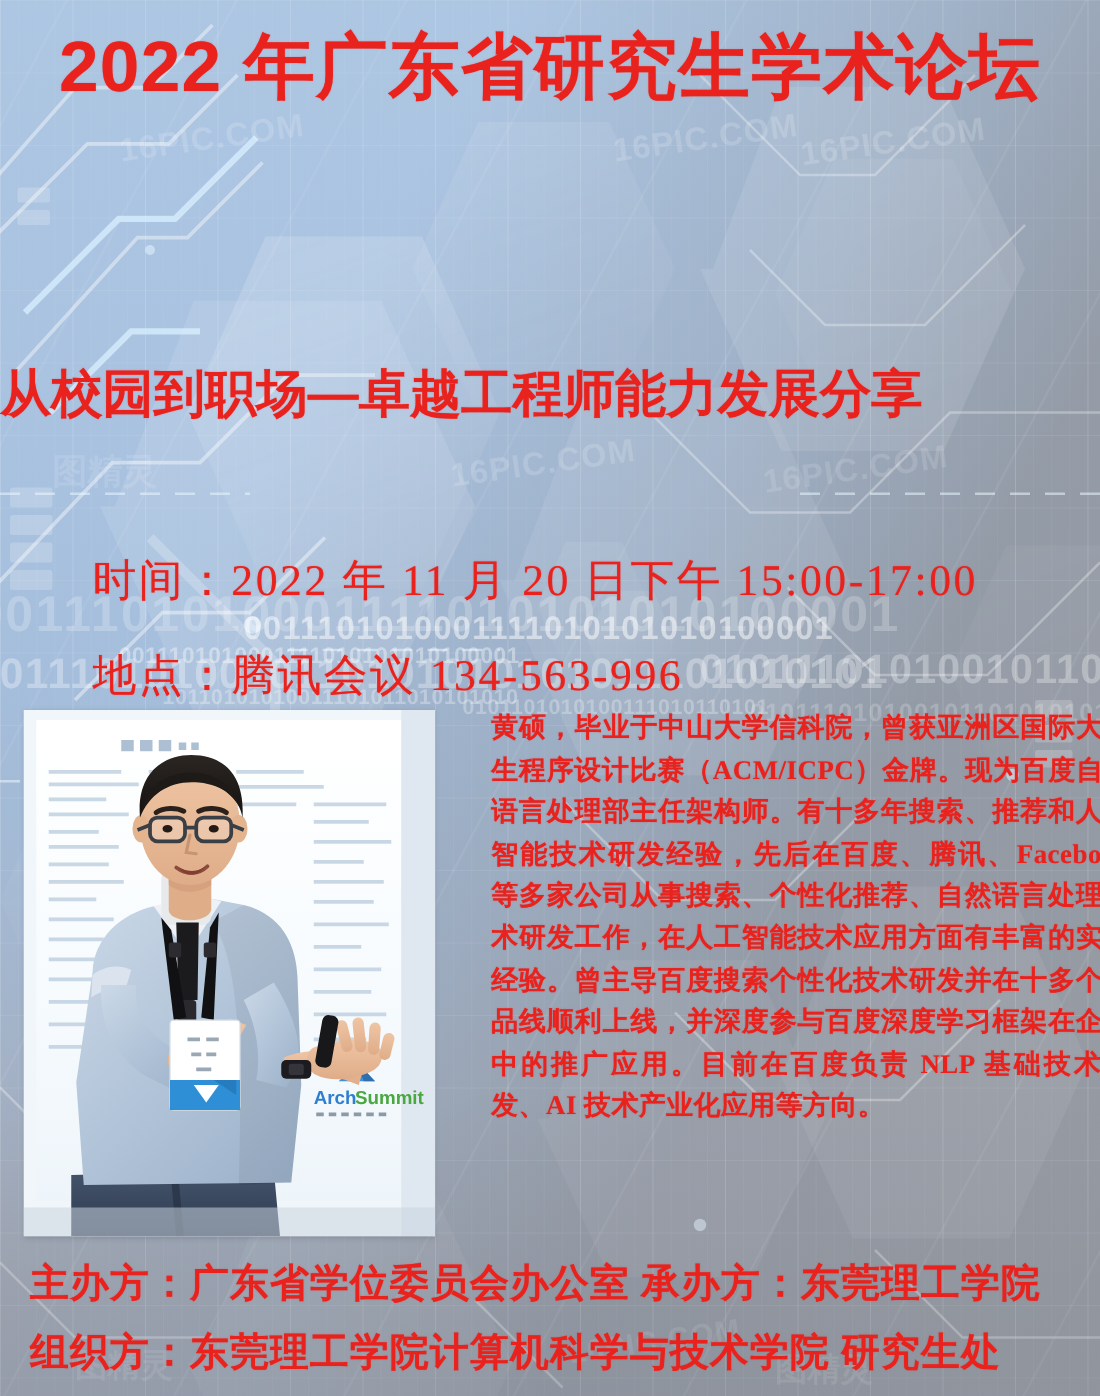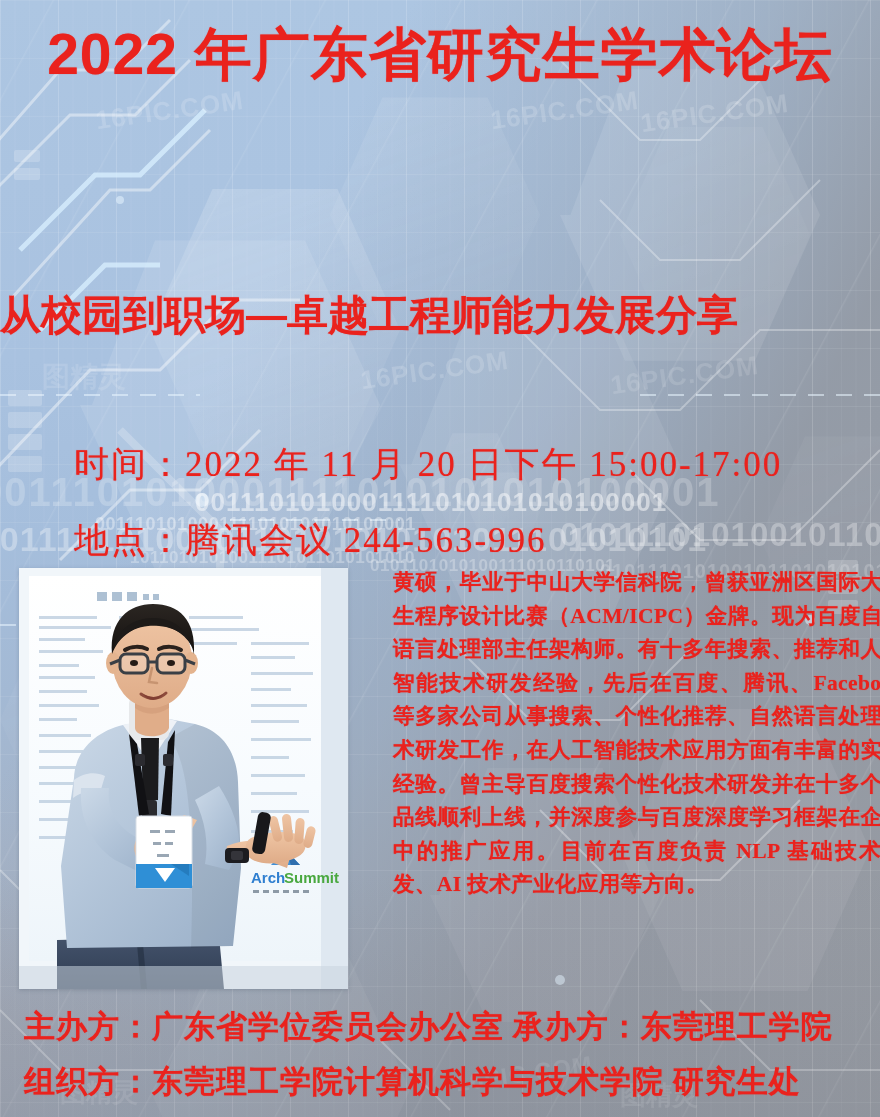--- a/index.html
+++ b/index.html
@@ -302,21 +302,21 @@
 
   <div class="content">
 
     <div id="title1" class="title-line red">2022 年广东省研究生学术论坛</div>
 
 
     <div id="subtitle" class="red">从校园到职场—卓越工程师能力发展分享</div>
 
     <div id="time-line" class="meta red">时间：2022 年 11 月 20 日下午 15:00-17:00</div>
 
-    <div id="place-line" class="meta red">地点：腾讯会议 244-563-996</div>
+    <div id="place-line" class="meta red">地点：腾讯会议 134-563-996</div>
 
     <div id="photo">
       <svg viewBox="0 0 329 421" preserveAspectRatio="xMidYMid slice" role="img">
         <defs>
           <linearGradient id="screenG" x1="0" y1="0" x2="0" y2="1">
             <stop offset="0%" stop-color="#ffffff"></stop>
             <stop offset="55%" stop-color="#f7fbfe"></stop>
             <stop offset="100%" stop-color="#eef5fa"></stop>
           </linearGradient>
           <linearGradient id="shirtG" x1="0.1" y1="0" x2="0.9" y2="1">

